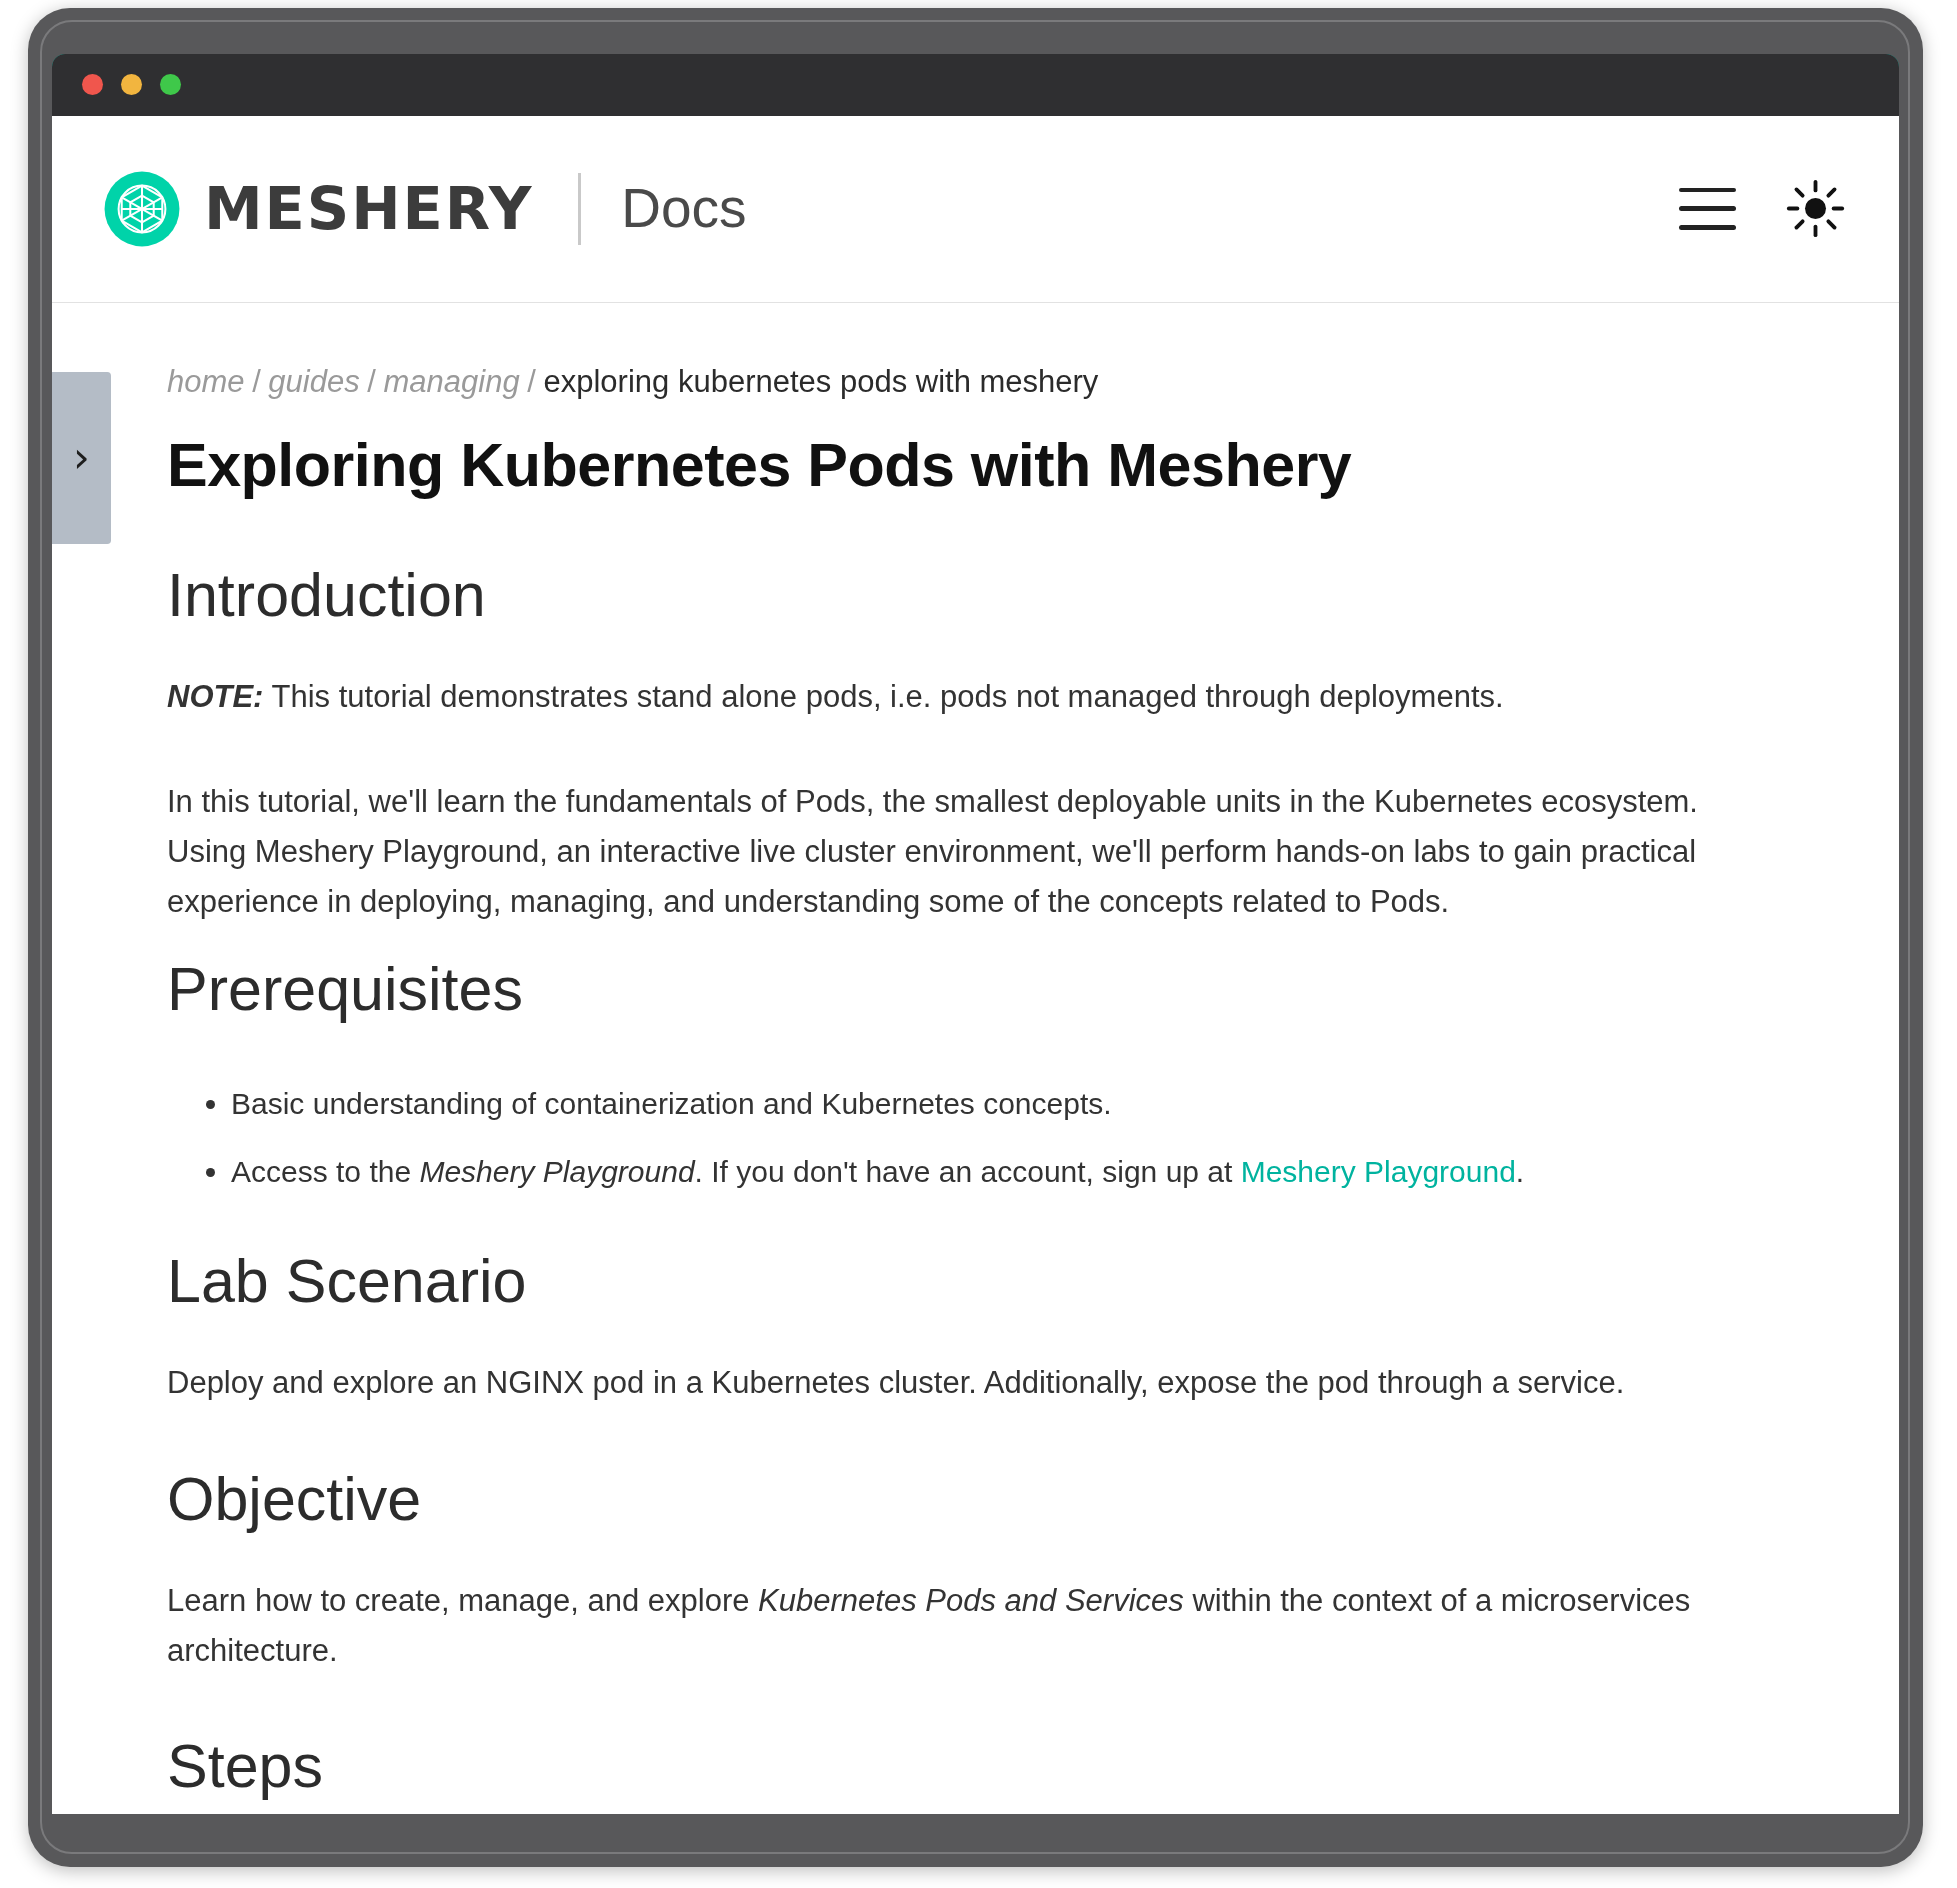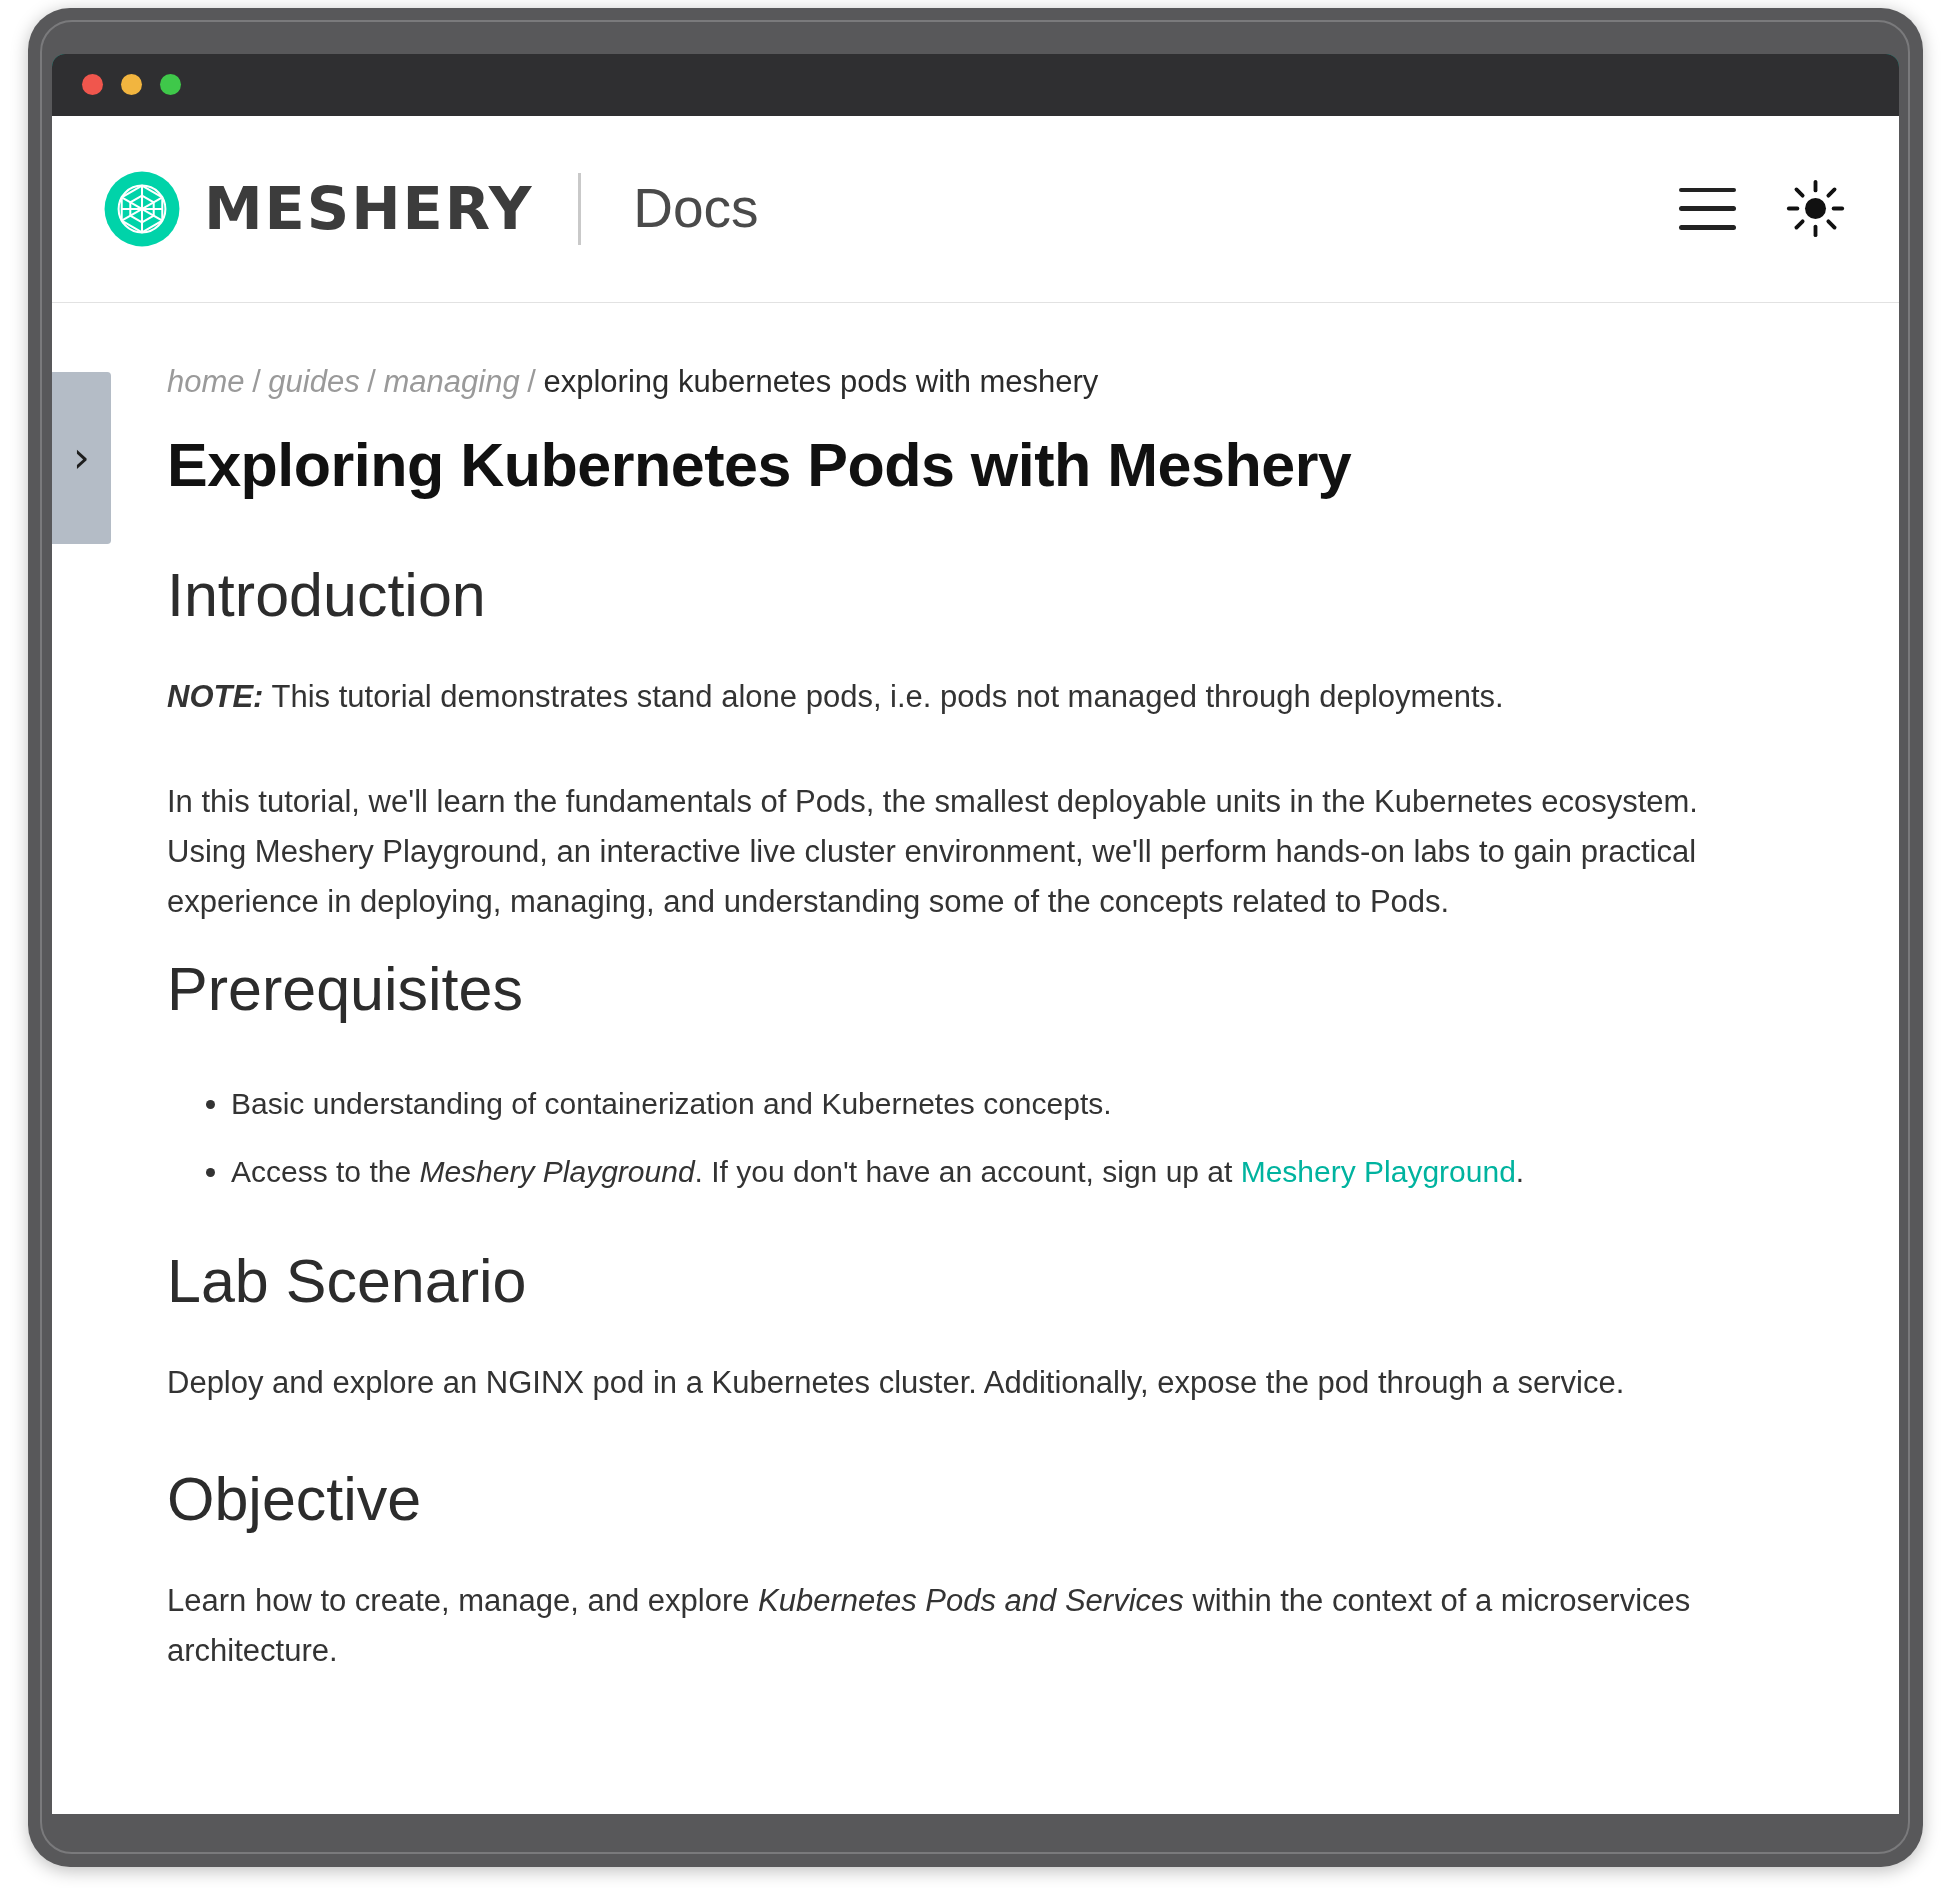--- a/index.html
+++ b/index.html
@@ -99,21 +99,20 @@
   .brand-divider {
     width: 2.8px;
     height: 72px;
     background: #c9c9c9;
     margin: 0 40px 0 45px;
   }
   .docs-label {
     font-size: 55px;
     color: #4a4a4a;
     line-height: 1;
-    margin-left: 12px;
   }
   .header-actions {
     margin-left: auto;
     display: flex;
     align-items: center;
     gap: 49px;
   }
   .hamburger {
     width: 57px;
     height: 42px;
@@ -319,18 +318,19 @@
         </ul>
 
         <h2 class="section-title">Lab Scenario</h2>
         <p class="para note">Deploy and explore an NGINX pod in a Kubernetes cluster. Additionally, expose the pod through a service.</p>
 
         <h2 class="section-title">Objective</h2>
         <p class="para note">
           <span>Learn how to create, manage, and explore </span><em class="ital">Kubernetes Pods and Services</em><span> within the context of a microservices architecture.</span>
         </p>
 
+        <h2 class="section-title">Steps</h2>
 
       </div>
     </div>
   </div>
 </div>
 
 
 </body></html>

